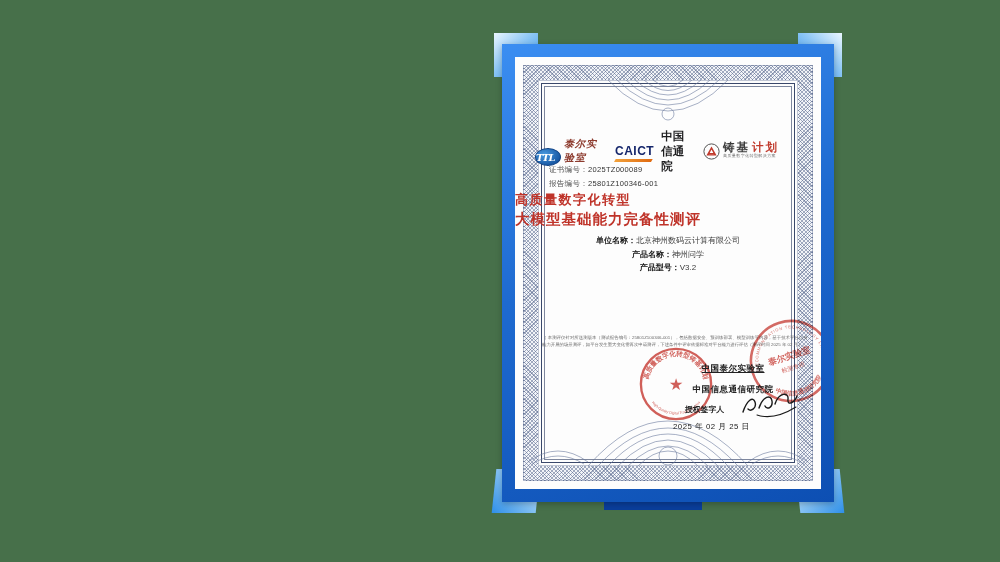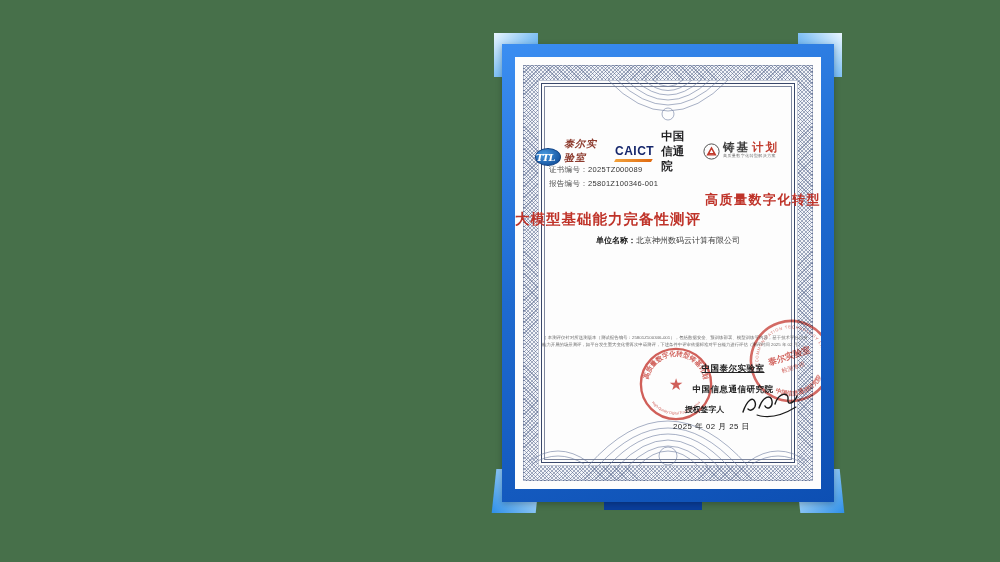--- a/index.html
+++ b/index.html
@@ -65,21 +65,21 @@
              white-space:nowrap;margin-top:1px;letter-spacing:.5px;}
 
   
   .num-row{position:absolute;left:34px;font-size:7.5px;color:#5a5a5a;letter-spacing:.3px;}
   .num-row b{font-weight:normal;color:#555;}
   .num-row span{color:#333;}
   .num-cert{top:108px;}
   .num-report{top:122px;}
 
   
-  .title1{position:absolute;left:0;right:0;top:134px;text-align:right;
+  .title1{position:absolute;left:0;right:0;top:134px;text-align:left;
           font-size:13px;font-weight:800;color:#bf3329;letter-spacing:1.5px;}
   .title2{position:absolute;left:0;right:0;top:153px;text-align:left;
           font-size:14.5px;font-weight:800;color:#bf3329;letter-spacing:1px;}
 
   
   .fields{position:absolute;left:0;right:0;top:177px;text-align:center;}
   .frow{font-size:8px;line-height:13.5px;color:#3c3c3c;}
   .frow b{color:#161616;font-weight:800;}
 
   
@@ -180,20 +180,26 @@
         <b>报告编号：</b><span>25801Z100346-001</span>
       </div>
 
       <div class="title1">高质量数字化转型</div>
       <div class="title2">大模型基础能力完备性测评</div>
 
       <div class="fields">
         <div class="frow">
           <b>单位名称：</b><span>北京神州数码云计算有限公司</span>
         </div>
+        <div class="frow">
+          <b>产品名称：</b><span>神州问学</span>
+        </div>
+        <div class="frow">
+          <b>产品型号：</b><span>V3.2</span>
+        </div>
       </div>
 
 
       <div class="footnote">（ 本测评仅针对所送测版本（测试报告编号：25801Z100346-001），包括数据安全、预训练部署、模型训练等内容，基于技术平台自身能力开展的场景测评，如平台发生重大变化需再次申请测评，下述条件中评审依据标准对平台能力进行评估（测评时间 2025 年 02 月）。</div>
 
       <svg class="seal seal-left" viewBox="0 0 100 100">
         <defs>
           <path id="lsTop" d="M14,50 A36,36 0 0 1 86,50"></path>
           <path id="lsBot" d="M11,50 A39,39 0 0 0 89,50"></path>
         </defs>

